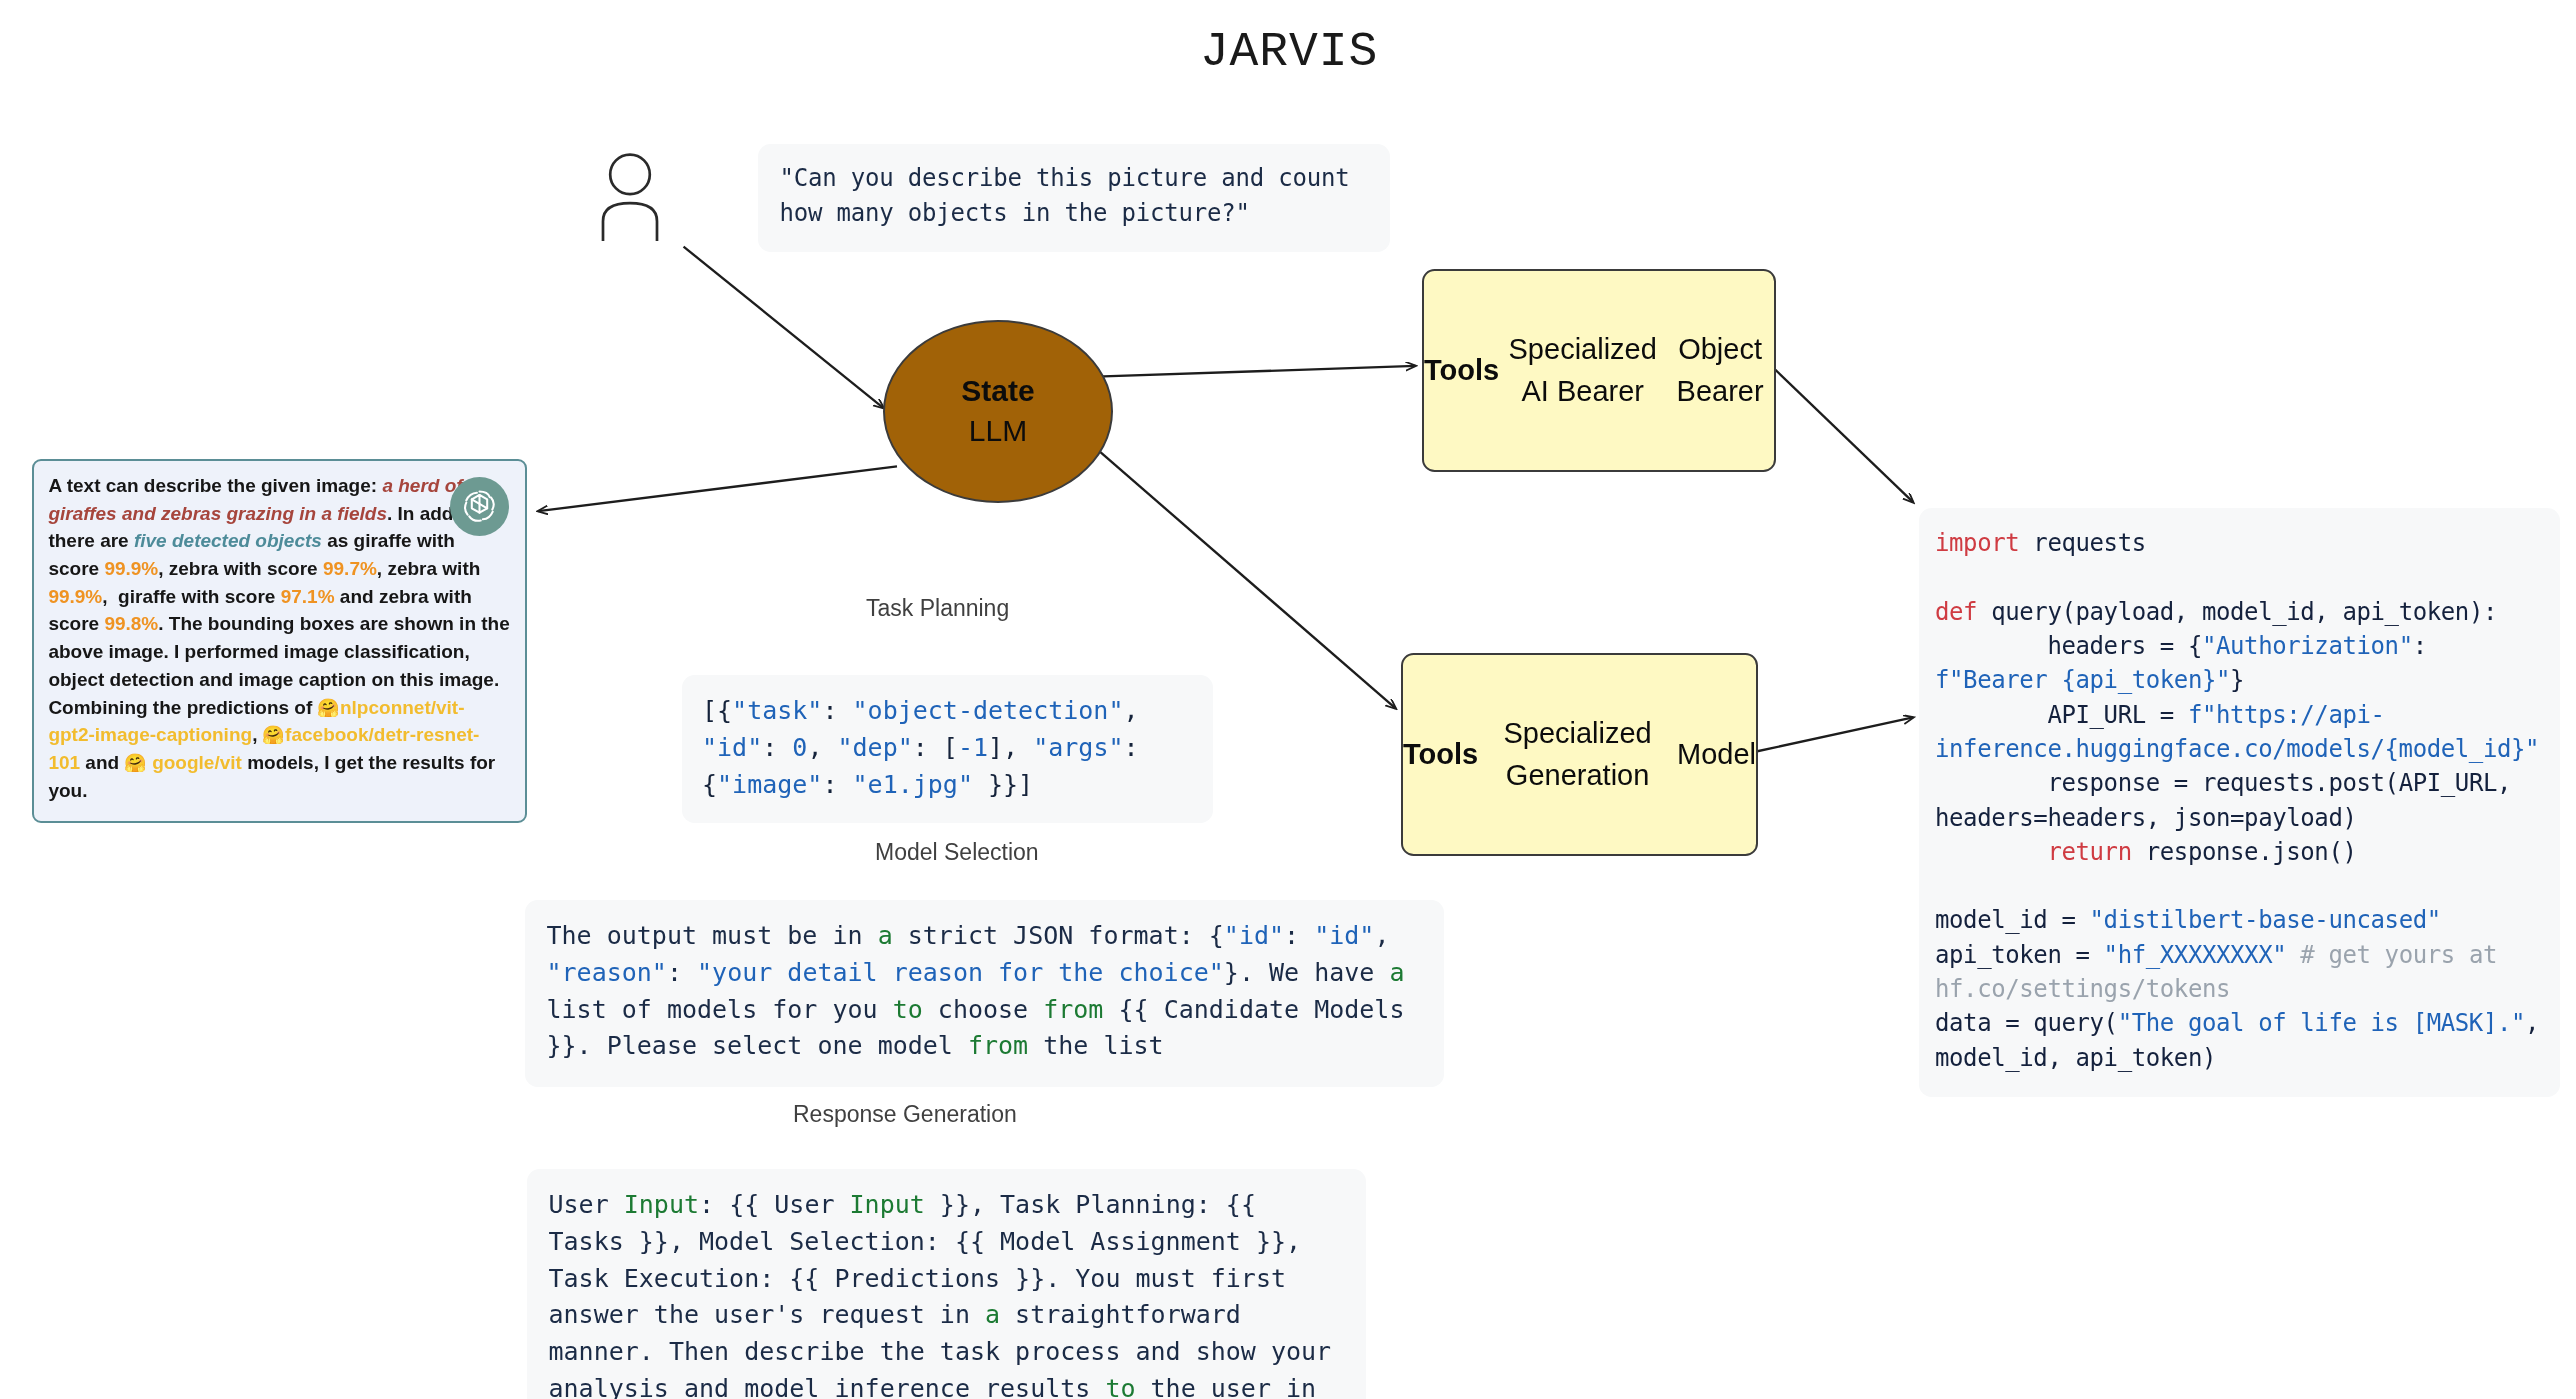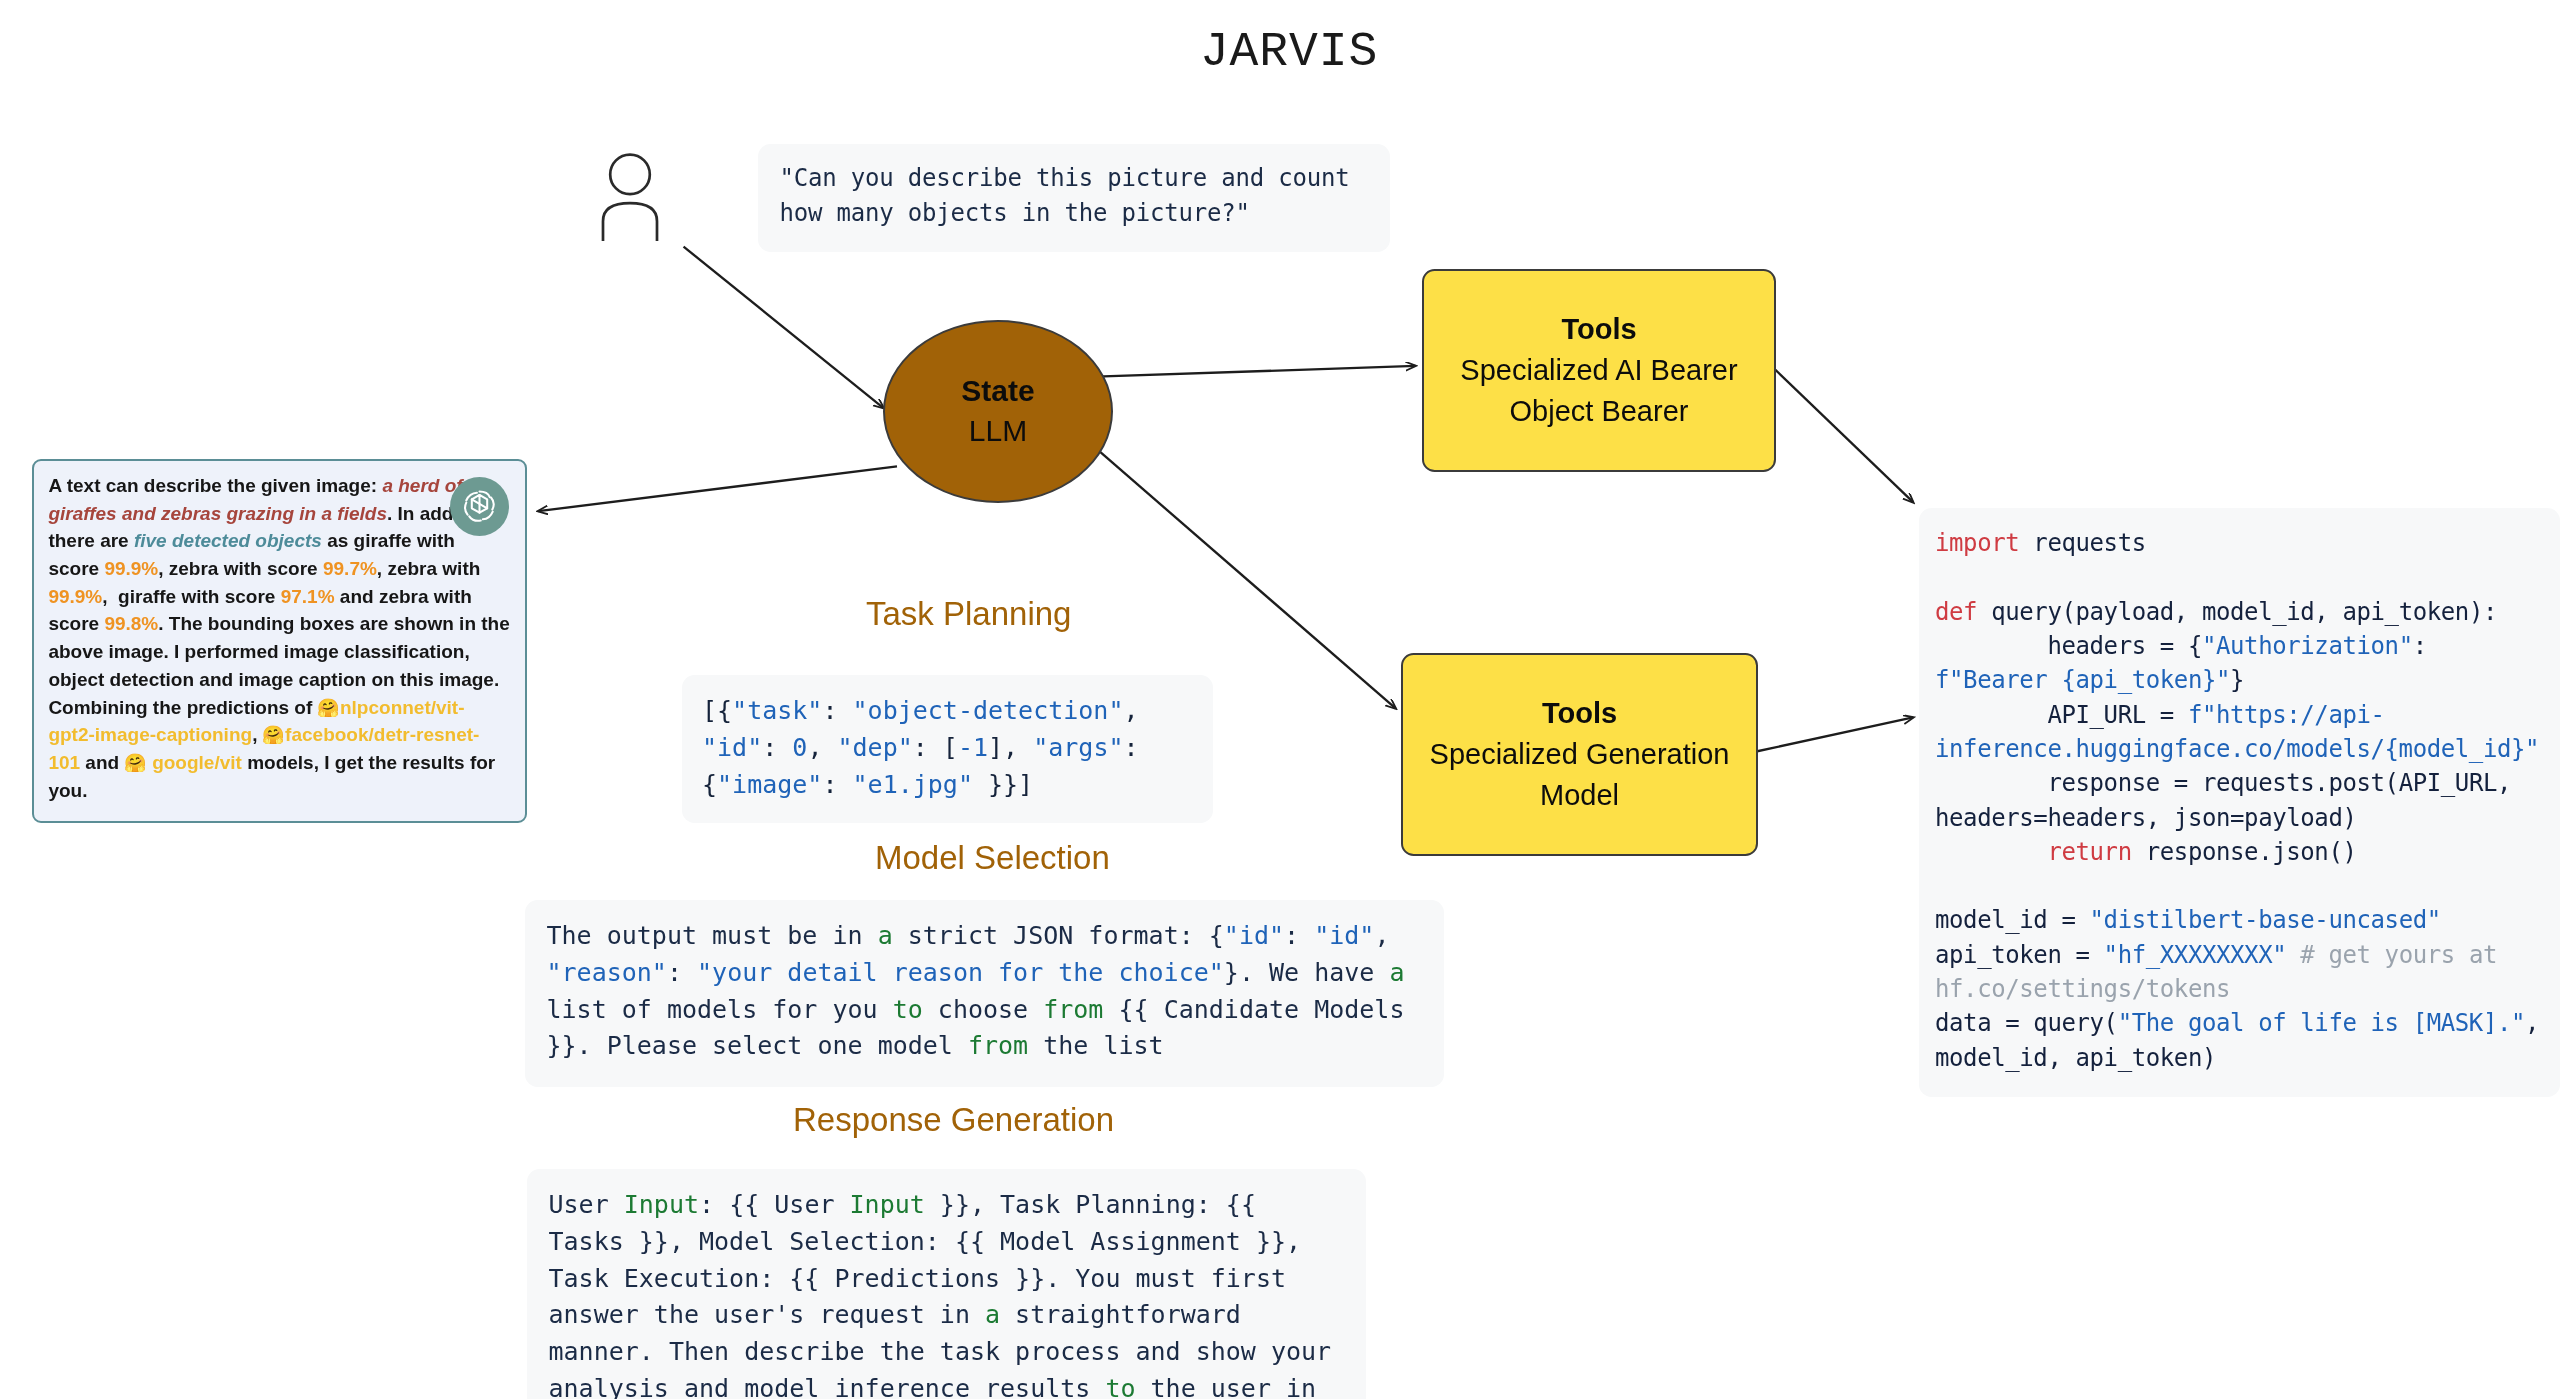--- a/index.html
+++ b/index.html
@@ -39,31 +39,31 @@
   #state-node{
     left:883px;top:320px;width:226px;height:179px;
     background:#a16207;border:2.2px solid #3b3b3b;border-radius:50%;
     display:flex;flex-direction:column;align-items:center;justify-content:center;
   }
   #state-node .t1{font-size:30px;font-weight:bold;color:#0c0c0c;line-height:1.28;}
   #state-node .t2{font-size:30px;color:#0c0c0c;line-height:1.38;}
 
   
   .tool-box{
-    background:#fde047;border:2.2px solid #3b3b3b;border-radius:12.6px;
-    display:flex;flex-direction:column;align-items:center;justify-content:center;
+    background:#fef9c3;border:2.2px solid #3b3b3b;border-radius:12.6px;
+    display:flex;flex-direction:row;align-items:center;justify-content:center;
     text-align:center;color:#0c0c0c;
   }
   .tool-box .bold{font-size:29px;font-weight:bold;line-height:1.42;}
   .tool-box .reg{font-size:29px;line-height:1.42;}
   #tools-object-detection{left:1422px;top:269px;width:350px;height:199px;}
   #tools-captioning{left:1401px;top:653px;width:353px;height:199px;}
 
   
-  .section-label{font-size:33px;color:#a16207;}
+  .section-label{font-size:23px;color:#404040;}
   #label-task-planning{left:866px;top:595px;}
   #label-model-selection{left:830px;top:839px;margin-left:45px;}
   #label-response-generation{left:793px;top:1101px;}
 
   
   #task-planning-box{
     left:682px;top:675px;width:531px;padding:18px 20px 20px 20px;font-size:25px;
   }
   #model-selection-box{
     left:525px;top:900px;width:919px;padding:18px 21.5px 21.5px 21.5px;font-size:25px;

